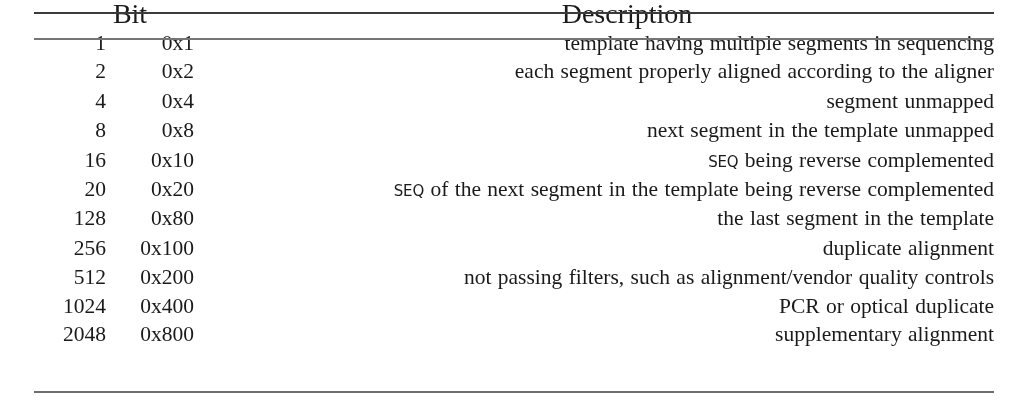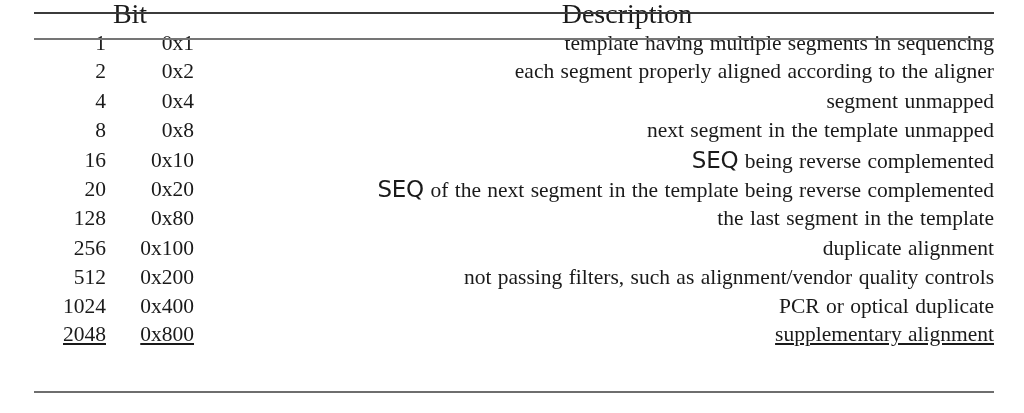--- a/index.html
+++ b/index.html
@@ -94,26 +94,26 @@
   }
   td.cell-desc {
     text-align: right;
     padding-left: 34px;
     word-spacing: 1px;
   }
 
   
   .sf {
     font-family: "DejaVu Sans", "Liberation Sans", sans-serif;
-    font-size: 23px;
+    font-size: 15px;
     letter-spacing: -0.2px;
   }
 
   tbody tr:first-child td { padding-top: 3px; }
-  tbody tr:last-child td { padding-bottom: 4px; text-decoration: underline; }
+  tbody tr:last-child td { padding-bottom: 4px; }
 </style>
 </head>
 <body>
 
 <div class="table-wrap">
 
   <div class="rule-top"></div>
   <div class="rule-mid"></div>
   <div class="rule-bottom"></div>
 

